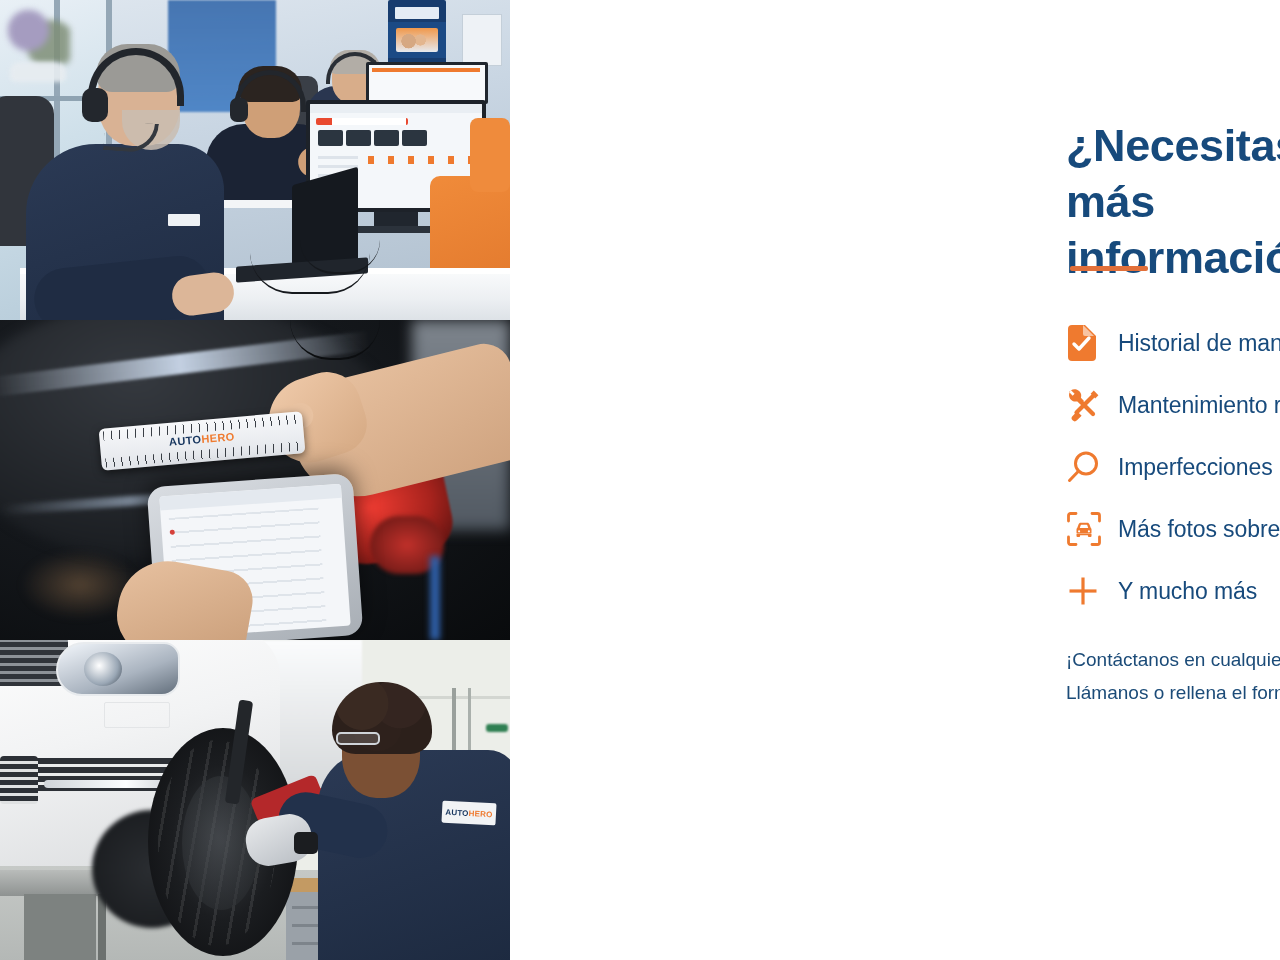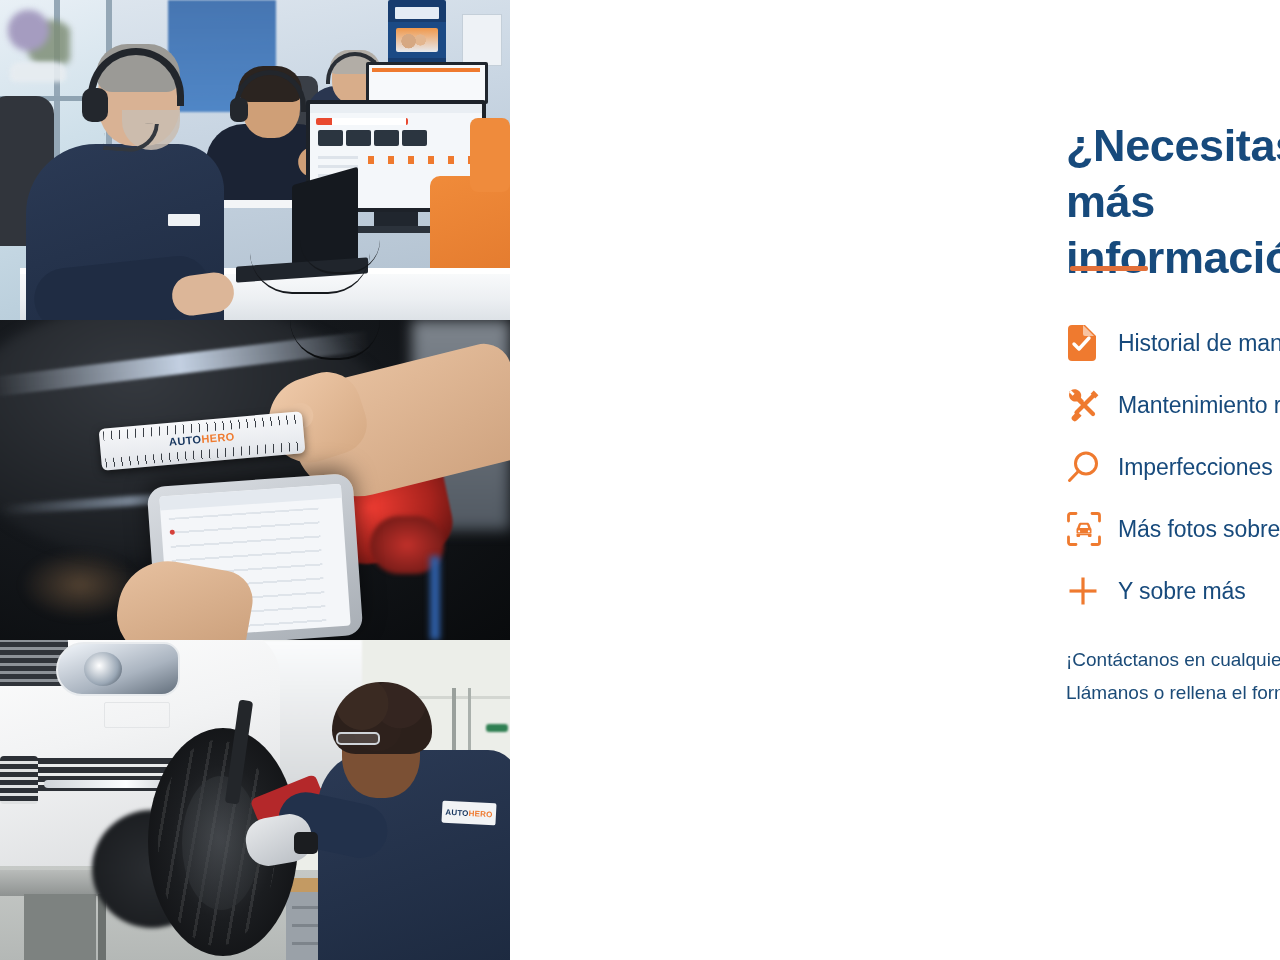--- a/index.html
+++ b/index.html
@@ -507,21 +507,21 @@
 
       <div class="feature">
         <span class="ico">
           <svg width="34" height="34" viewBox="0 0 34 34" aria-hidden="true">
             <g stroke="#ef7a2f" stroke-width="3.2" stroke-linecap="butt">
               <path d="M17 3.5V30.5"></path>
               <path d="M3.5 17H30.5"></path>
             </g>
           </svg>
         </span>
-        <span class="txt">Y sobre más</span>
+        <span class="txt">Y mucho más</span>
       </div>
     </div>
 
     <div class="contact">
       <div>¡Contáctanos en cualquier momento para más información!</div>
       <div>Llámanos o rellena el formulario de contacto.</div>
     </div>
 
   </div>
 </div>

